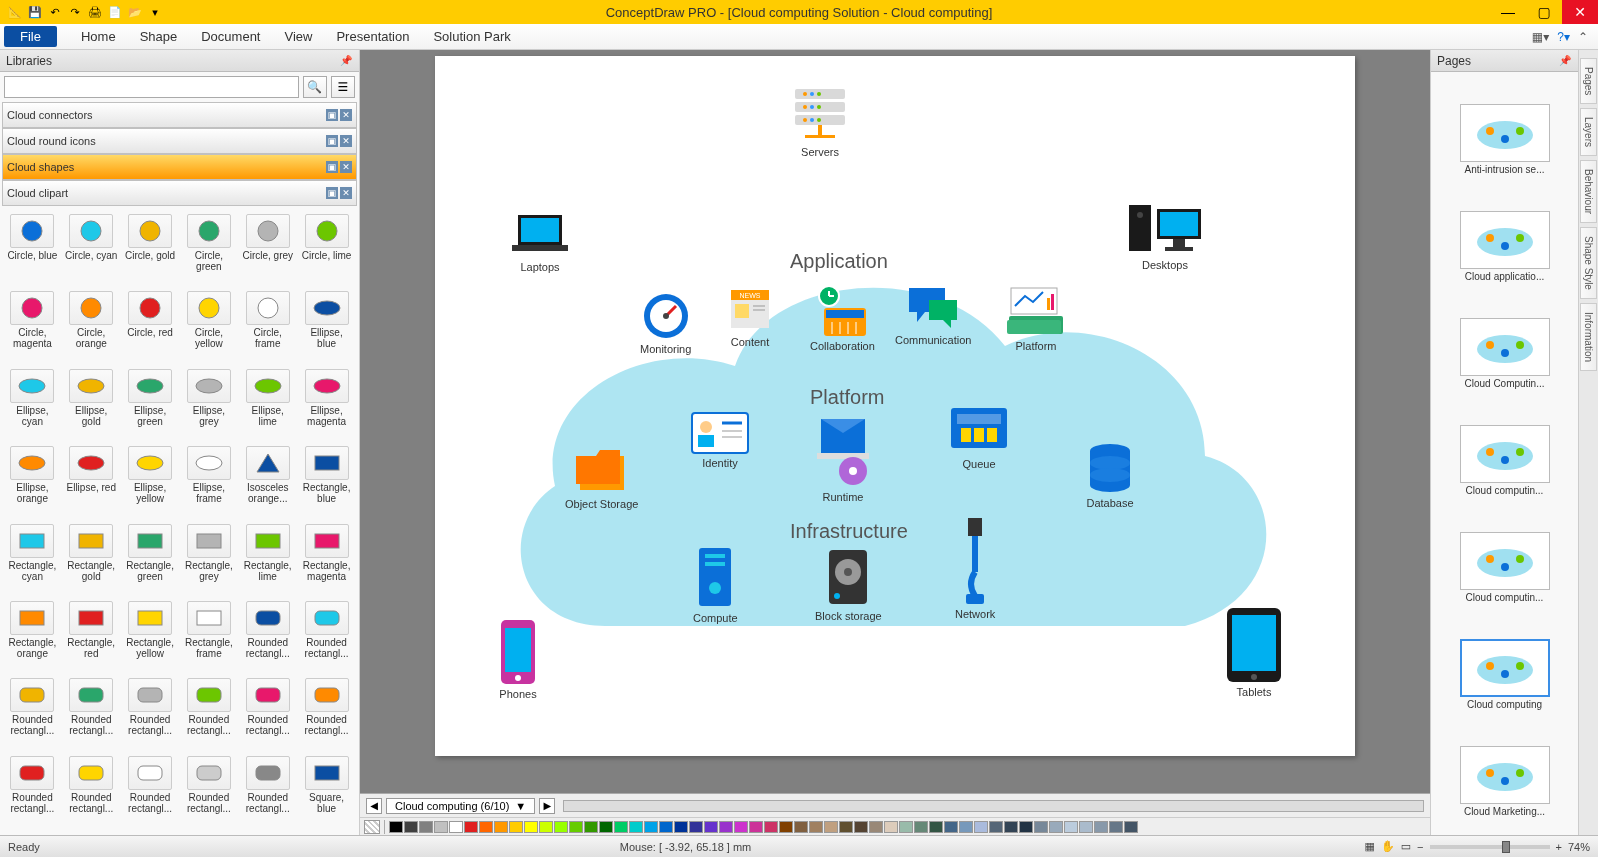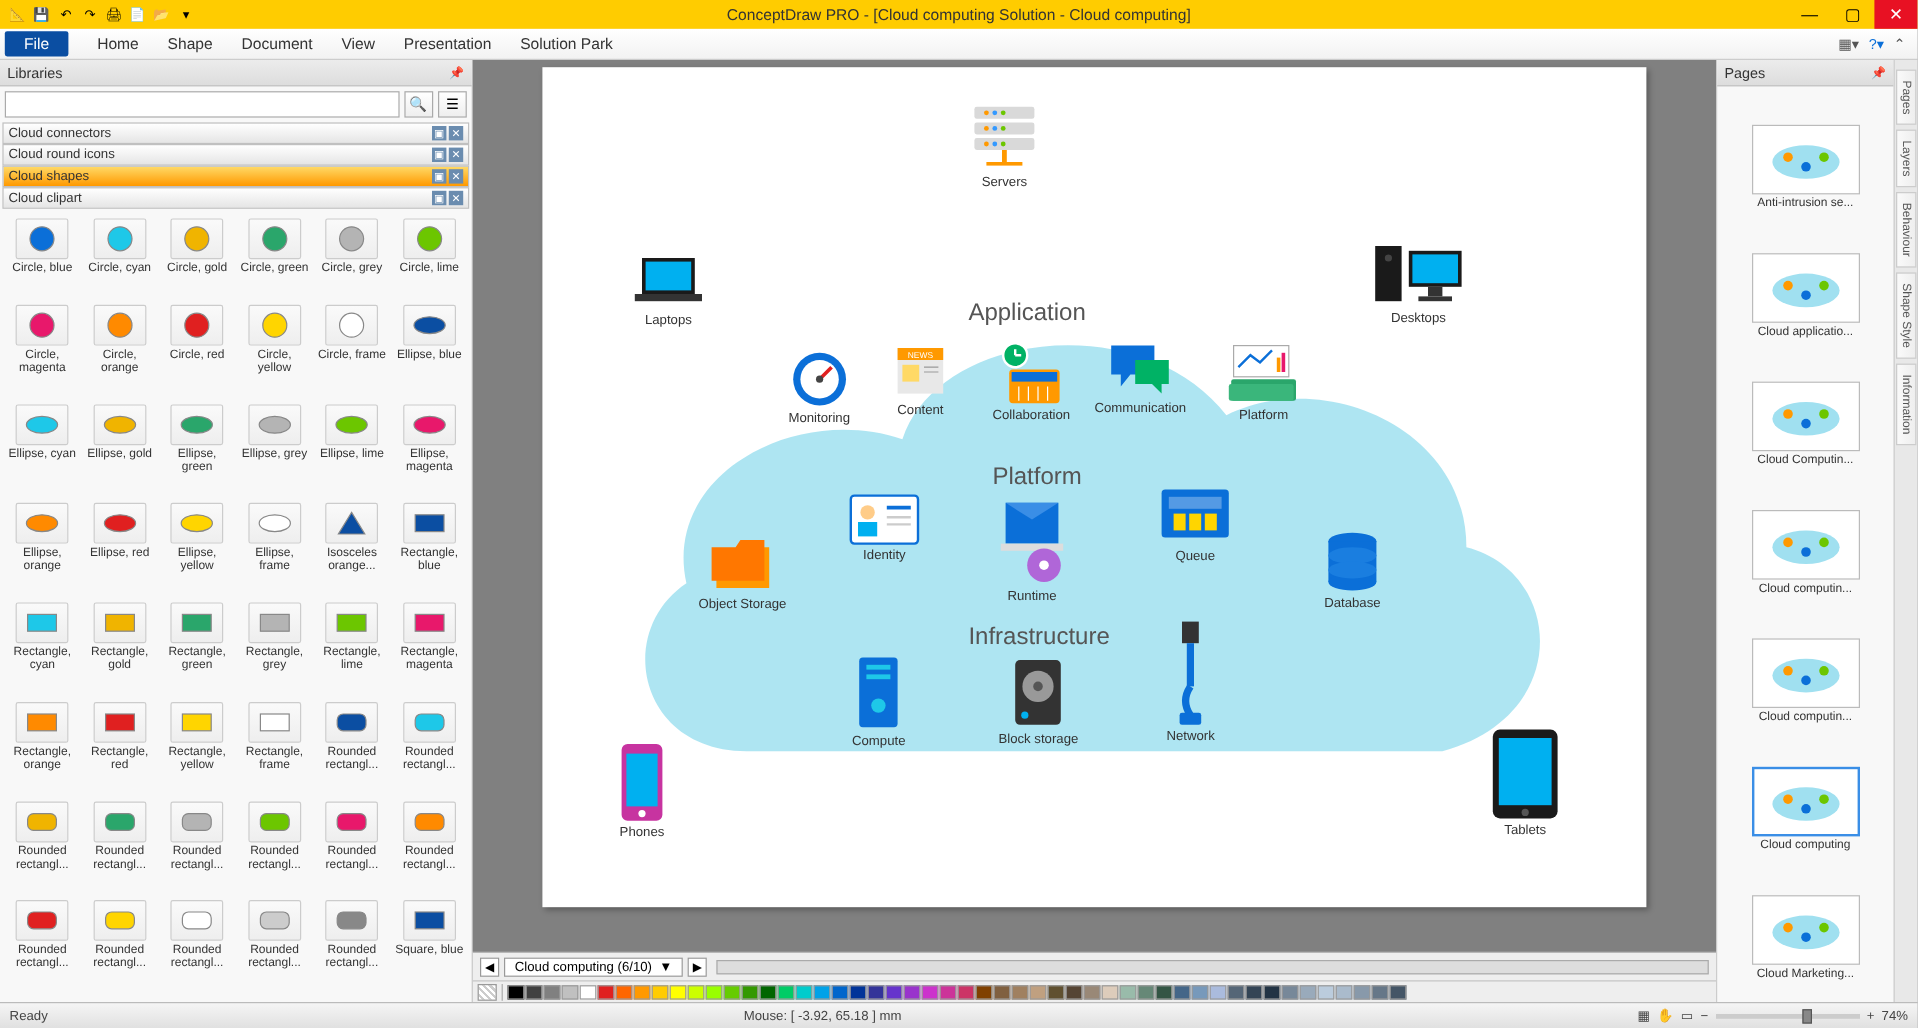--- a/index.html
+++ b/index.html
@@ -9,27 +9,27 @@
 .titlebar-icons span { width: 14px; height: 14px; display: flex; align-items: center; justify-content: center; font-size: 11px; }
 .titlebar-title { position: absolute; left: 50%; transform: translateX(-50%); font-size: 13px; color: #333; }
 .win-controls { margin-left: auto; display: flex; }
 .win-controls span { width: 36px; height: 24px; display: flex; align-items: center; justify-content: center; font-size: 14px; }
 .win-close { background: #e81123; color: #fff; }
 .menubar { height: 26px; background: linear-gradient(#fff, #f2f2f2); border-bottom: 1px solid #ccc; display: flex; align-items: center; padding-left: 4px; gap: 0; }
 .file-btn { background: #0b4ea2; color: #fff; padding: 3px 16px; font-size: 13px; border-radius: 2px; margin-right: 12px; }
 .menu-item { padding: 3px 12px; font-size: 13px; color: #333; }
 .menu-right { margin-left: auto; display: flex; gap: 8px; padding-right: 10px; font-size: 12px; color: #555; }
 .content { flex: 1; display: flex; min-height: 0; }
-.left-panel { width: 394px; background: #f8f8f8; border-right: 1px solid #ccc; display: flex; flex-direction: column; }
+.left-panel { width: 360px; background: #f8f8f8; border-right: 1px solid #ccc; display: flex; flex-direction: column; }
 .panel-header { height: 22px; background: linear-gradient(#ececec,#ddd); border-bottom: 1px solid #bbb; display: flex; align-items: center; padding: 0 6px; font-size: 12px; color: #333; }
 .pin-icon { margin-left: auto; font-size: 10px; color: #666; }
 .search-row { display: flex; padding: 4px; gap: 4px; }
 .search-row input { flex: 1; border: 1px solid #aaa; height: 22px; padding: 0 4px; font-size: 12px; }
 .search-btn, .opts-btn { width: 24px; height: 22px; border: 1px solid #aaa; background: linear-gradient(#fff,#eee); display: flex; align-items: center; justify-content: center; font-size: 12px; }
-.lib-section { height: 18px; background: linear-gradient(#fff,#e5e5e5); border: 1px solid #c0c0c0; display: flex; align-items: center; padding: 0 4px; font-size: 11px; color: #333; margin: 0 2px; }
+.lib-section { height: 18px; background: linear-gradient(#fff,#e5e5e5); border: 1px solid #c0c0c0; display: flex; align-items: center; padding: 12px 4px; font-size: 11px; color: #333; margin: 0 2px; }
 .lib-section.active { background: linear-gradient(#ffd966,#ff9900); }
 .lib-section-icons { margin-left: auto; display: flex; gap: 2px; }
 .lib-section-icons span { width: 12px; height: 12px; background: #6a8caf; color: #fff; font-size: 9px; display: flex; align-items: center; justify-content: center; }
 .shapes-grid { flex: 1; overflow-y: auto; padding: 6px 4px; display: grid; grid-template-columns: repeat(6, 1fr); gap: 2px; }
 .shape-cell { display: flex; flex-direction: column; align-items: center; text-align: center; font-size: 10px; color: #333; padding: 2px; }
 .shape-thumb { width: 44px; height: 34px; border: 1px solid #ccc; background: linear-gradient(#fafafa,#eee); display: flex; align-items: center; justify-content: center; margin-bottom: 2px; border-radius: 2px; }
 .shape-label { line-height: 1.1; max-width: 58px; word-break: break-word; }
 .canvas-area { flex: 1; display: flex; flex-direction: column; background: #888; position: relative; }
 .canvas-scroll { flex: 1; background: #808080; padding: 6px; overflow: auto; position: relative; }
 .page { width: 920px; height: 700px; background: #fff; margin: 0 auto; position: relative; box-shadow: 2px 2px 5px rgba(0,0,0,.3); }

